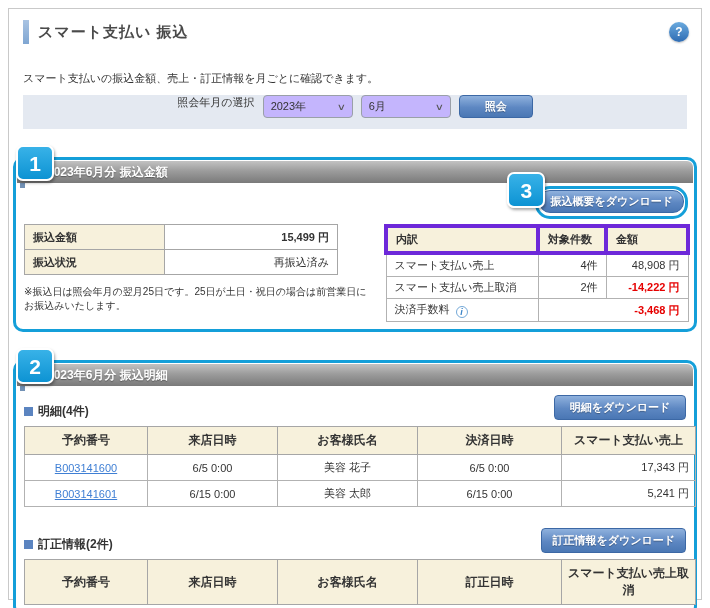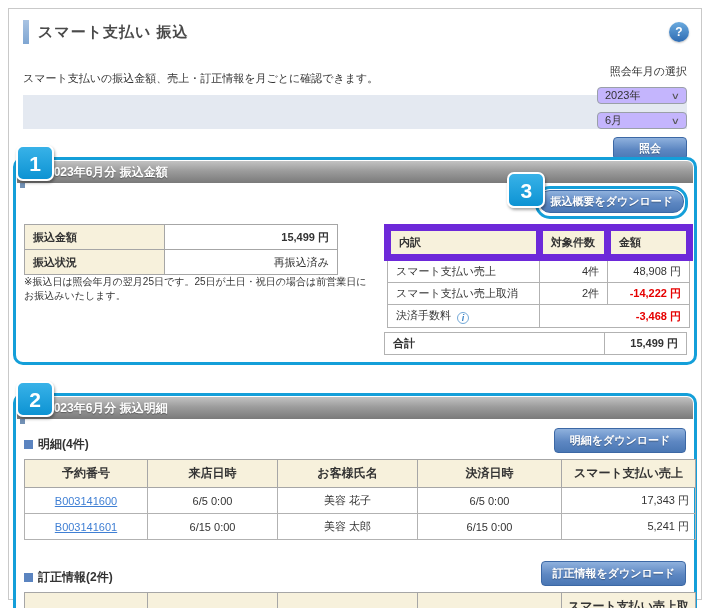--- a/index.html
+++ b/index.html
@@ -20,21 +20,21 @@
   .help {
     margin-left:auto; width:20px; height:20px; border-radius:50%;
     background:linear-gradient(180deg,#6aaade 0%,#2f6cb3 100%);
     color:#fff; font-size:12px; font-weight:bold; text-align:center; line-height:20px;
     box-shadow:0 1px 2px rgba(0,0,0,.25); cursor:pointer;
   }
   
   .desc { margin:27px 14px 9px; font-size:11px; color:#333; }
   .filterbar {
     margin:0 14px; height:34px; background:#e4e9f1;
-    display:flex; align-items:flex-end; justify-content:center; gap:8px; font-size:11px;flex-direction:column;
+    display:flex; align-items:flex-start; justify-content:center; gap:8px; font-size:11px;
   }
   .filter-label { color:#333; }
   .select {
     width:90px; height:23px; background:#c4b5fd; border:1px solid #9aa0a8; border-radius:4px;
     display:flex; align-items:center; justify-content:space-between; padding:0 7px;
     font-size:11px; cursor:pointer;
   }
   .chev { font-size:9px; color:#555; transform:scaleX(1.4); }
   .btn {
     display:inline-block; border:1px solid #3c68a5; border-radius:4px;
@@ -68,24 +68,24 @@
   .badge3 { top:-17px; left:-31px; }
   .btn-pill { border-radius:11px; height:23px; min-width:128px; }
   .sec1-body { display:flex; gap:10px; padding:5px 8px 7px; }
   .sec1-left { flex:1; }
   table { border-collapse:collapse; font-size:11px; }
   .info-table { width:314px;border-radius:16px; }
   .info-table td { border:1px solid #a6a6a6; height:25px; padding:0 8px; }
   .info-table .lbl { width:140px; background:#f7f1dc; font-weight:bold; }
   .info-table .val { text-align:right; }
   .bold { font-weight:bold; }
-  .note { margin-top:0; font-size:10px; color:#333; }
+  .note { margin-top:10px; font-size:10px; color:#333; }
   .sec1-right { width:302px; }
   .bd-table, .total-table { width:100%; table-layout:fixed; }
-  .bd-table th { background:#f7f1dc; border:7px solid #6d28d9; text-align:left;
+  .bd-table th { background:#f7f1dc; border:4px solid #6d28d9; text-align:left;
     padding:4px 8px; font-size:11px; }
   .bd-table td, .total-table td { border:1px solid #b2b2b2; padding:3px 8px; height:21px; }
   .col-lbl { width:152px; } .col-cnt { width:68px; } .col-amt { width:82px; }
   .cnt { text-align:right; padding-right:12px; }
   .amt { text-align:right; }
   .neg { color:#e60000; font-weight:bold; }
   .total-table { margin-top:4px; }
   .total-table td { font-weight:bold; }
   .info-icon {
     display:inline-block; width:12px; height:12px; margin-left:3px; border:1px solid #74a9d8;
@@ -190,32 +190,20 @@
             </tr>
             <tr>
               <td>
                 <span>決済手数料</span>
                 <span class="info-icon">i</span>
               </td>
               <td class="amt neg" colspan="2">-3,468 円</td>
             </tr>
           </tbody>
         </table>
-        <table class="total-table">
-          <colgroup>
-              <col style="width:220px">
-              <col class="col-amt">
-            </colgroup>
-          <tbody>
-            <tr>
-              <td>合計</td>
-              <td class="amt">15,499 円</td>
-            </tr>
-          </tbody>
-        </table>
       </div>
     </div>
   </div>
 
   <div class="callout">
     <div class="badge badge2">2</div>
     <div class="secheader">
       <span>2023年6月分 振込明細</span>
       <span class="notch"></span>
     </div>

